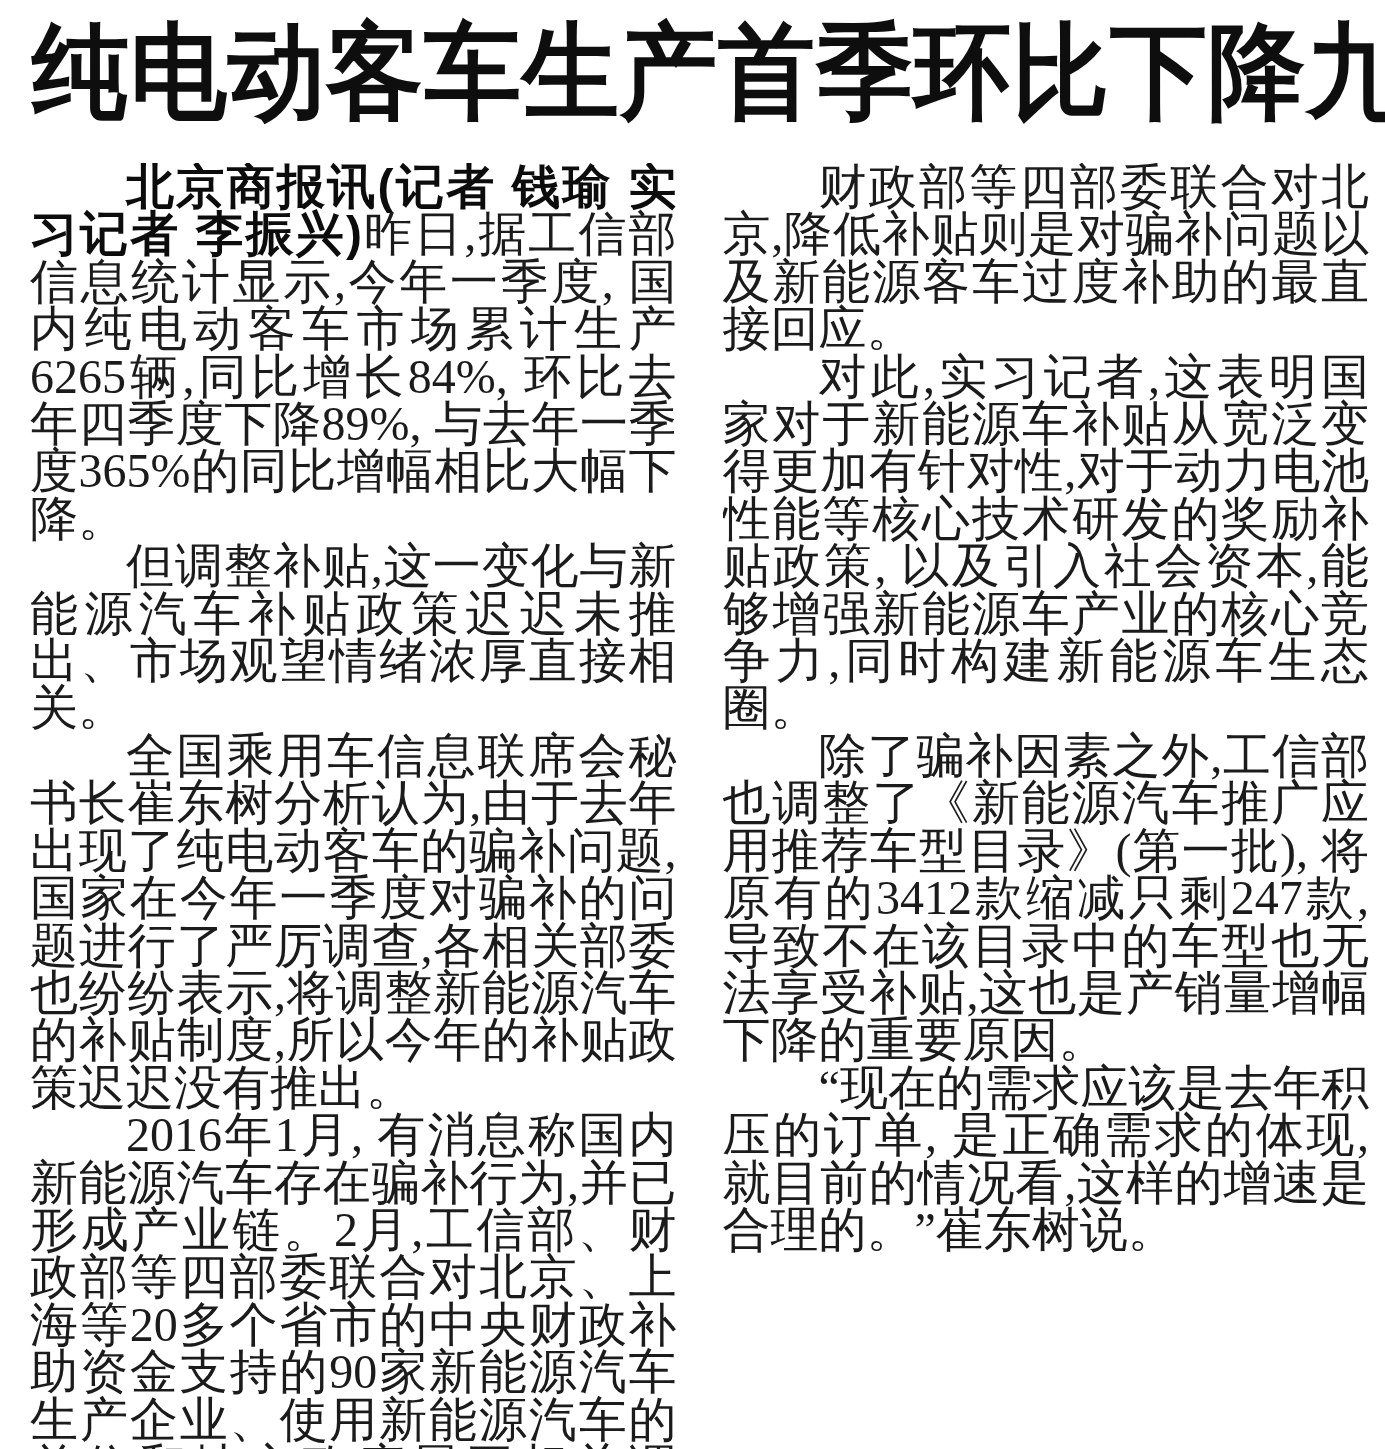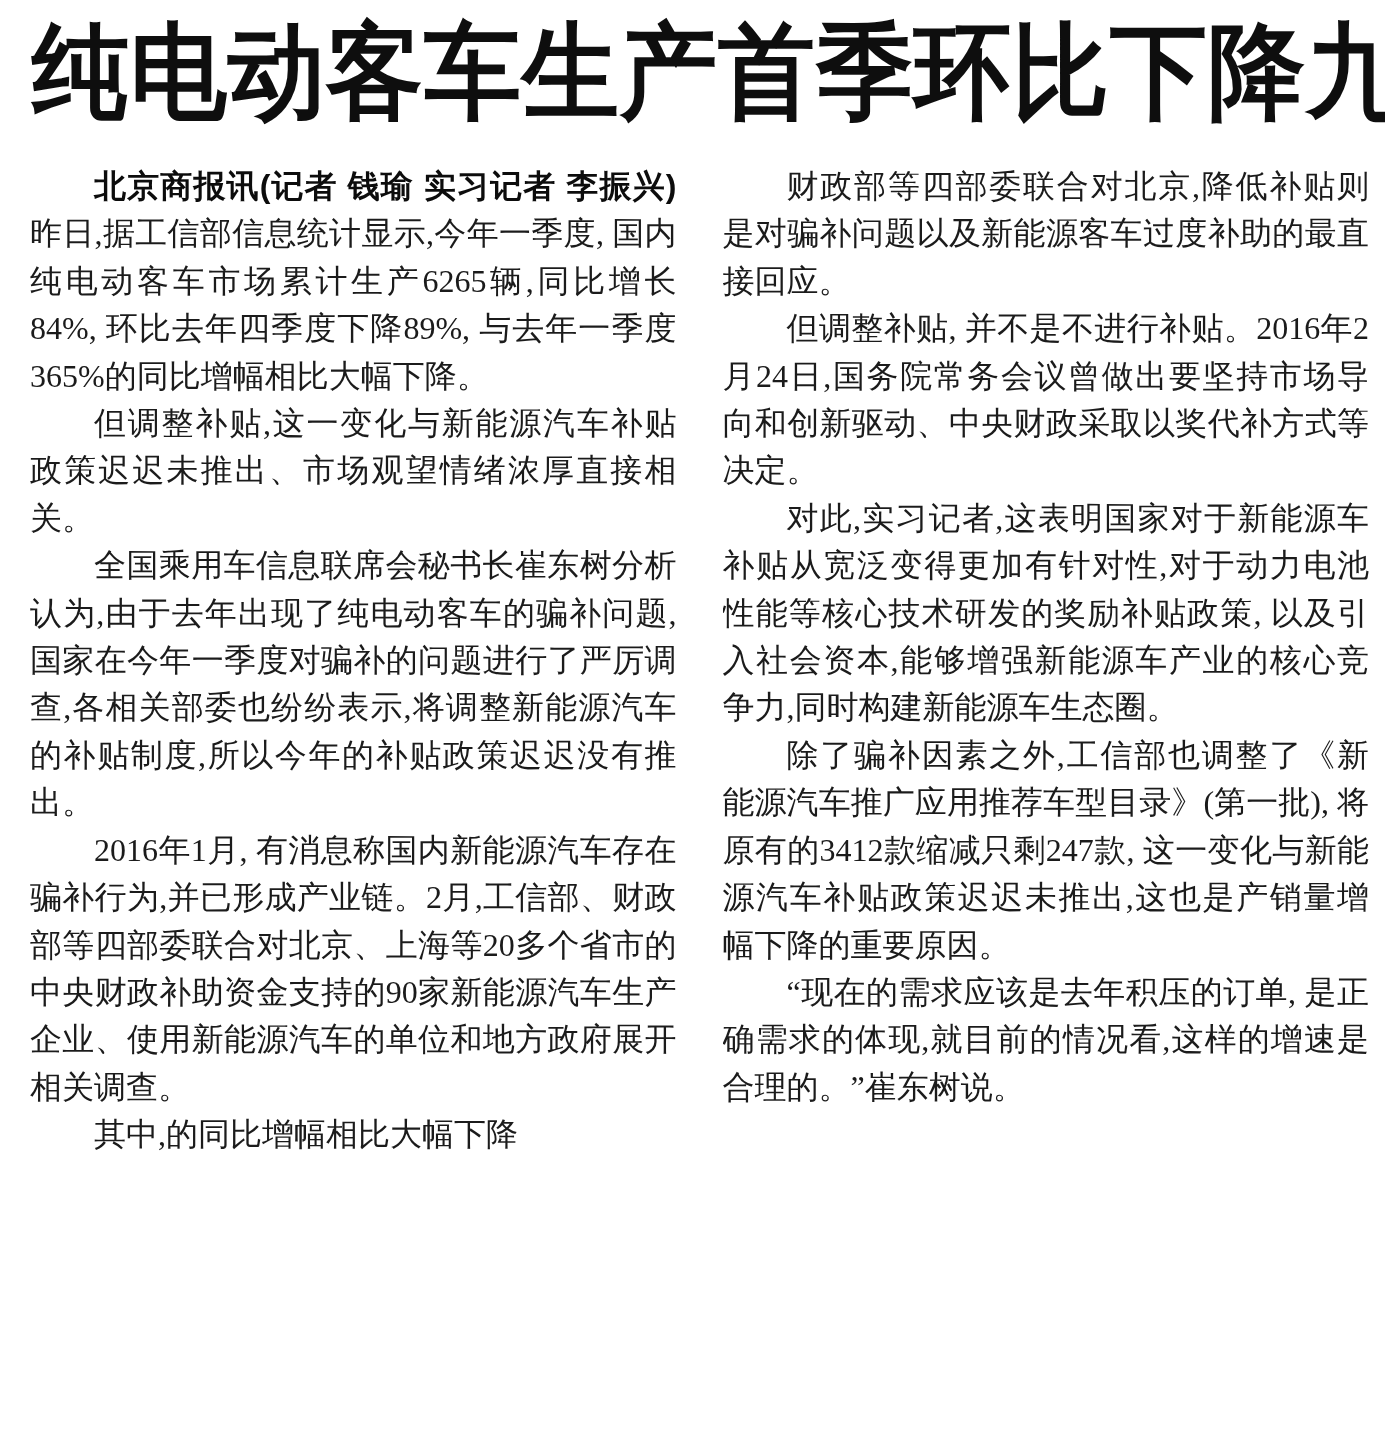--- a/index.html
+++ b/index.html
@@ -30,21 +30,21 @@
   .article-body {
     position: absolute;
     top: 163px;
     left: 0;
     right: 0;
     bottom: 0;
     display: flex;
     gap: 46px;
     padding: 0 16px 0 30px;
     overflow: hidden;
-    font-size: 32px;
+    font-size: 48px;
     line-height: 47.4px;
     text-align: justify;
     color: #1b1b1b;
   }
   .col { flex: 1 1 0; min-width: 0; overflow: hidden; }
   .para { text-indent: 2em; }
   .para.cont { text-indent: 0; }
   .byline {
     font-family: "Liberation Sans", "DejaVu Sans", sans-serif;
     font-weight: bold;
@@ -70,23 +70,22 @@
       <p class="para">2016年1月, 有消息称国内新能源汽车存在骗补行为,并已形成产业链。2月,工信部、财政部等四部委联合对北京、上海等20多个省市的中央财政补助资金支持的90家新能源汽车生产企业、使用新能源汽车的单位和地方政府展开相关调查。</p>
 
 
       <p class="para">其中,的同比增幅相比大幅下降</p>
     </div>
 
     <div class="col">
 
       <p class="para">财政部等四部委联合对北京,降低补贴则是对骗补问题以及新能源客车过度补助的最直接回应。</p>
 
-      <p class="para">但调整补贴, 并不是不进行补贴。2016年2月24日,国务院常务会议曾做出要坚持市场导向和创新驱动、中央财政采取以奖代补方式等决定。</p>
 
       <p class="para">对此,实习记者,这表明国家对于新能源车补贴从宽泛变得更加有针对性,对于动力电池性能等核心技术研发的奖励补贴政策, 以及引入社会资本,能够增强新能源车产业的核心竞争力,同时构建新能源车生态圈。</p>
 
-      <p class="para">除了骗补因素之外,工信部也调整了《新能源汽车推广应用推荐车型目录》(第一批), 将原有的3412款缩减只剩247款, 这一变化与新能源汽车补贴政策迟迟未推出,这也是产销量增幅下降的重要原因。</p>
+      <p class="para">除了骗补因素之外,工信部也调整了《新能源汽车推广应用推荐车型目录》(第一批), 将原有的3412款缩减只剩247款, 导致不在该目录中的车型也无法享受补贴,这也是产销量增幅下降的重要原因。</p>
 
       <p class="para">“现在的需求应该是去年积压的订单, 是正确需求的体现,就目前的情况看,这样的增速是合理的。”崔东树说。</p>
     </div>
 
   </div>
 </div>
 
 </body></html>

